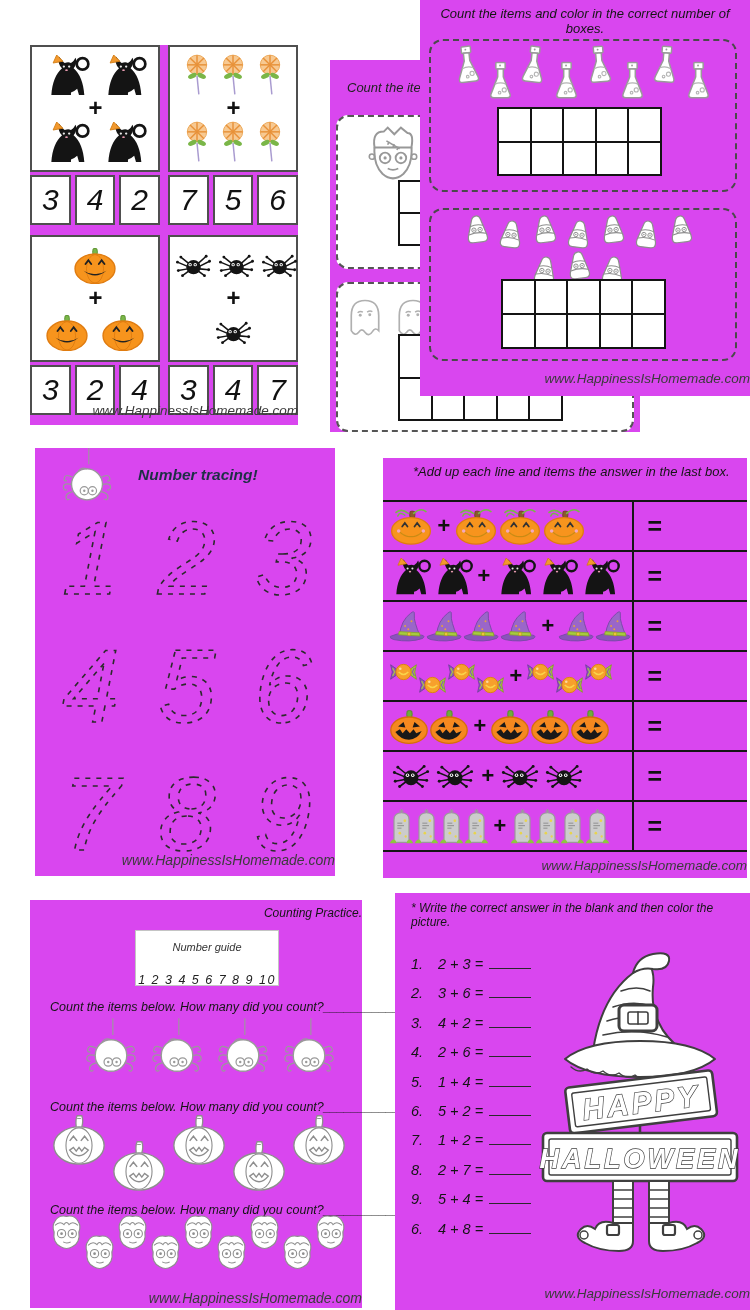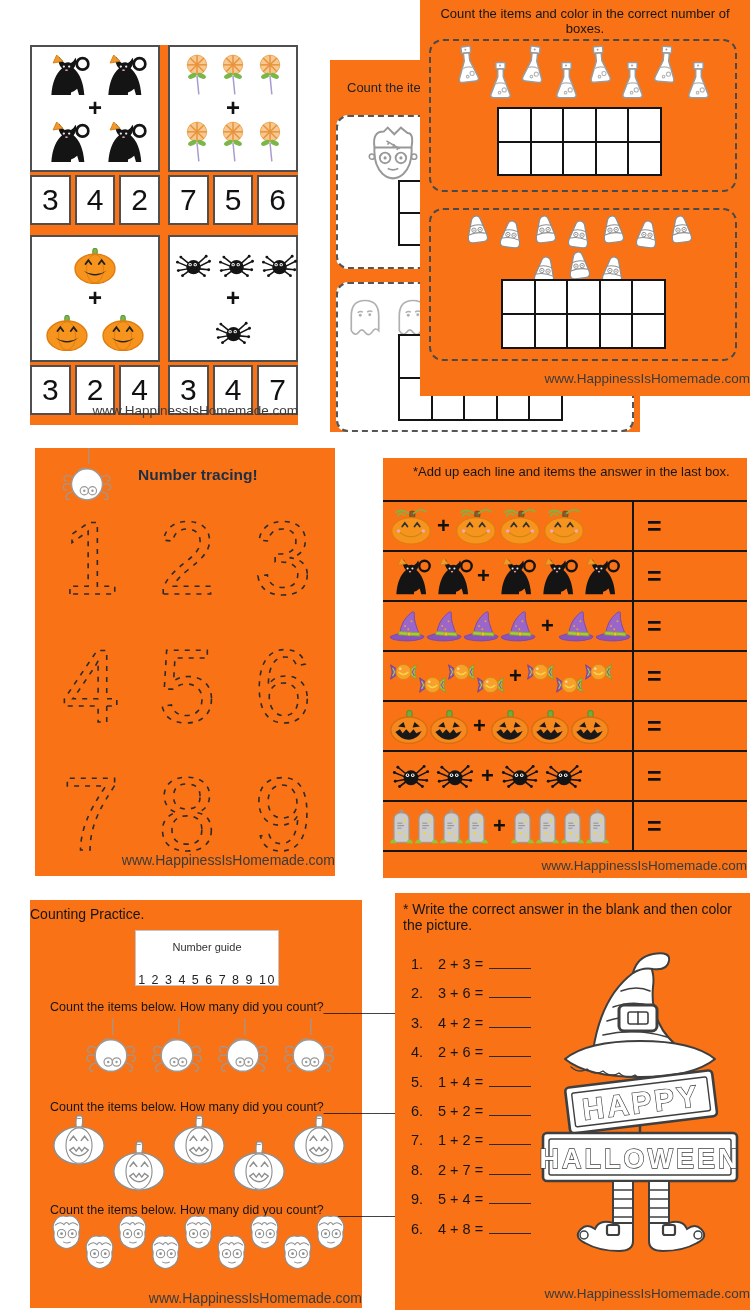--- a/index.html
+++ b/index.html
@@ -1,17 +1,17 @@
 <!DOCTYPE html>
 <html><head>
 <meta charset="utf-8">
 <style>
   html,body{margin:0;padding:0;background:#fff;font-family:"Liberation Sans",sans-serif;color:#222;}
   #canvas{position:relative;width:750px;height:1310px;background:#fff;overflow:hidden;}
-  .sheet{position:absolute;background:#f97316;}
+  .sheet{position:absolute;background:#d946ef;font-style:italic;}
   .url{position:absolute;left:0;width:100%;text-align:right;font-size:13.5px;color:#3b3b3b;}
   .ic{display:block;flex:none;}
 
   
   #sheetA{left:30px;top:45px;width:268px;height:380px;}
   .cards{display:grid;grid-template-columns:130px 130px;gap:10px 8px;}
   .card .pic{height:117px;border:2px solid #4f4f4f;display:flex;flex-direction:column;justify-content:space-between;padding:3px 2px;background:#fff;}
   .irow{display:flex;justify-content:space-evenly;align-items:center;flex:1;}
   .cplus{font-weight:bold;font-size:24px;height:17px;line-height:15px;text-align:center;color:#111;}
   .choices{display:flex;gap:4px;margin-top:3px;}
@@ -80,39 +80,39 @@
   .r3 .grp{align-items:flex-start;padding-top:5px;}
   .r3 .ic{width:29px;height:22px;}
   .r3 .grp .ic:nth-child(even){margin-top:13px;}
   .r4 .ic{width:40px;height:35px;}
   .r5 .ic{width:44px;height:28px;}
   .r6 .ic{width:25px;height:35px;}
   #sheetE .url{top:400px;}
 
   
   #sheetF{left:30px;top:900px;width:332px;height:408px;}
-  #sheetF .title{position:absolute;top:6px;left:0;width:100%;text-align:left;font-size:14px;color:#151515;}
+  #sheetF .title{position:absolute;top:6px;left:0;width:100%;text-align:right;font-size:12px;color:#151515;}
   .guidebox{position:absolute;left:105px;top:30px;width:142px;height:54px;border:1.5px solid #c4c4c4;text-align:center;background:#fff;}
   .guide-label{font-size:11px;margin-top:10px;color:#333;}
   .guide-nums{font-size:12.5px;letter-spacing:1.5px;margin-top:20px;color:#222;}
   .prompt{position:absolute;left:20px;font-size:12.5px;color:#151515;white-space:nowrap;}
   #prompt1{top:100px;} #prompt2{top:200px;} #prompt3{top:303px;}
   .g-spiders{position:absolute;left:55px;top:118px;display:flex;gap:14px;}
   .g-spiders .ic{width:52px;height:62px;}
   .g-pumpkins{position:absolute;left:20px;top:212px;display:flex;gap:2px;}
   .g-pumpkins .ic{width:58px;height:54px;}
   .g-pumpkins .ic:nth-child(even){margin-top:26px;}
   .g-vamps{position:absolute;left:20px;top:313px;display:flex;}
   .g-vamps .ic{width:33px;height:38px;}
   .g-vamps .ic:nth-child(even){margin-top:20px;}
   #sheetF .url{top:390px;font-size:14px;}
 
   
   #sheetG{left:395px;top:893px;width:355px;height:417px;}
-  #sheetG .title{position:absolute;left:8px;top:8px;font-size:14px;color:#151515;}
+  #sheetG .title{position:absolute;left:16px;top:8px;font-size:12px;color:#151515;}
   .plist{position:absolute;left:16px;top:62px;}
   .prob{height:29.4px;font-size:14.5px;display:flex;align-items:baseline;color:#151515;}
   .pnum{width:27px;flex:none;}
   .blank{display:inline-block;width:42px;border-bottom:1.5px solid #2a2a2a;height:13px;margin-left:6px;flex:none;}
   .witch{position:absolute;left:142px;top:56px;width:206px;height:330px;}
   .signtext{fill:#fff;stroke:#3f3f3f;stroke-width:1.3px;font-weight:bold;letter-spacing:3px;text-anchor:middle;paint-order:stroke;font-family:"Liberation Sans",sans-serif;}
   #sheetG .url{top:393px;}
 </style>
 </head>
 <body>

